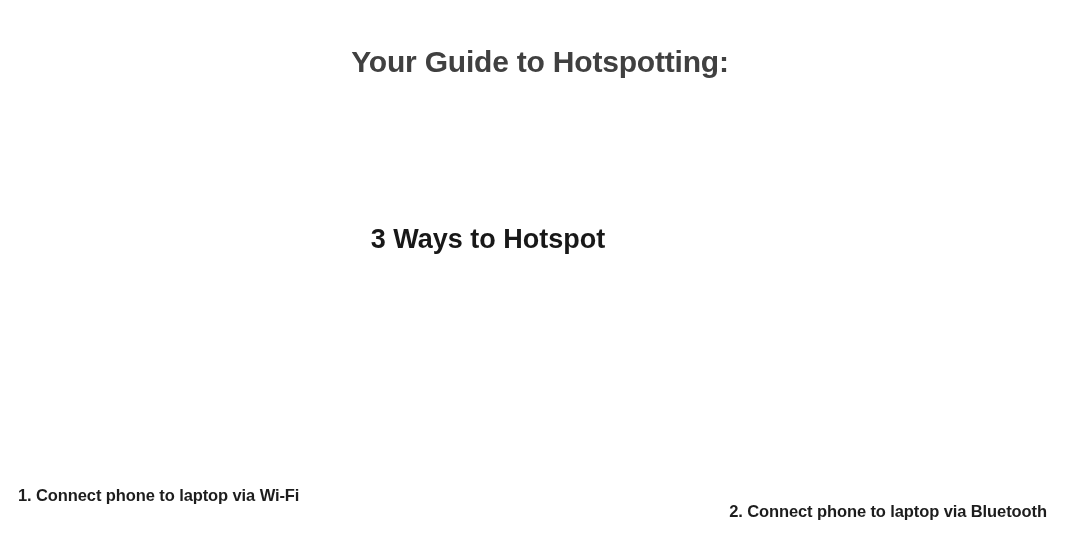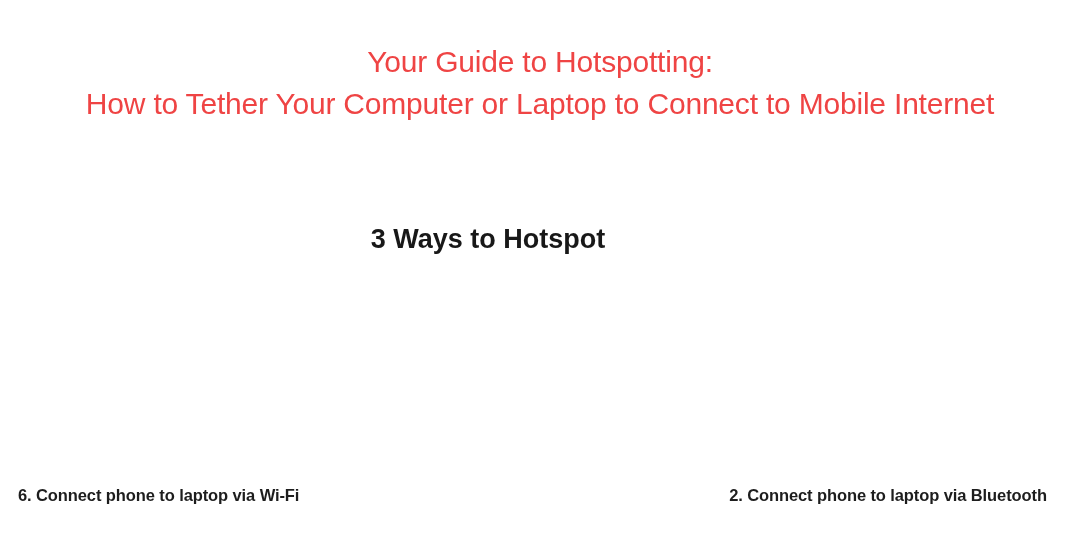--- a/index.html
+++ b/index.html
@@ -22,22 +22,22 @@
     background: #ffffff;
   }
   .title-block {
     position: absolute;
     top: 44px;
     left: 0;
     width: 1080px;
     text-align: center;
   }
   .title-line {
-    font-weight: normal;
-    color: #ef4444;
+    font-weight: bold;
+    color: #404040;
     letter-spacing: -0.2px;
     line-height: 1.18;
   }
   .title-line-1 {
     font-size: 30px;
   }
   .title-line-2 {
     font-size: 30px;
     margin-top: 7px;
   }
@@ -64,46 +64,45 @@
     justify-content: space-between;
     align-items: flex-start;
     box-sizing: border-box;
     padding: 0 18px;
   }
   .column {
     width: 33.33%;
     box-sizing: border-box;
   }
   .column-1 { text-align: left; }
-  .column-2 { text-align: center; }
+  .column-2 { text-align: center; margin-top: 16px; }
   .column-3 { text-align: right; }
   .step-caption {
     font-size: 16.5px;
     font-weight: bold;
     color: #1d1d1d;
     white-space: nowrap;
     letter-spacing: -0.1px;
   }
 </style>
 </head>
 <body>
 
 <div class="page">
 
   <div class="title-block">
     <div class="title-line title-line-1">Your Guide to Hotspotting:</div>
-    <div class="title-line title-line-2">How to Tether Your Computer or Laptop to Connect to Mobile Internet</div>
   </div>
 
   <div class="subtitle">
     <span class="subtitle-inner">3 Ways to Hotspot</span>
   </div>
 
   <div class="columns">
     <div class="column column-1">
-      <div class="step-caption">6. Connect phone to laptop via Wi-Fi</div>
+      <div class="step-caption">1. Connect phone to laptop via Wi-Fi</div>
     </div>
     <div class="column column-2">
       <div class="step-caption">2. Connect phone to laptop via Bluetooth</div>
     </div>
   </div>
 
 </div>
 
 </body></html>

